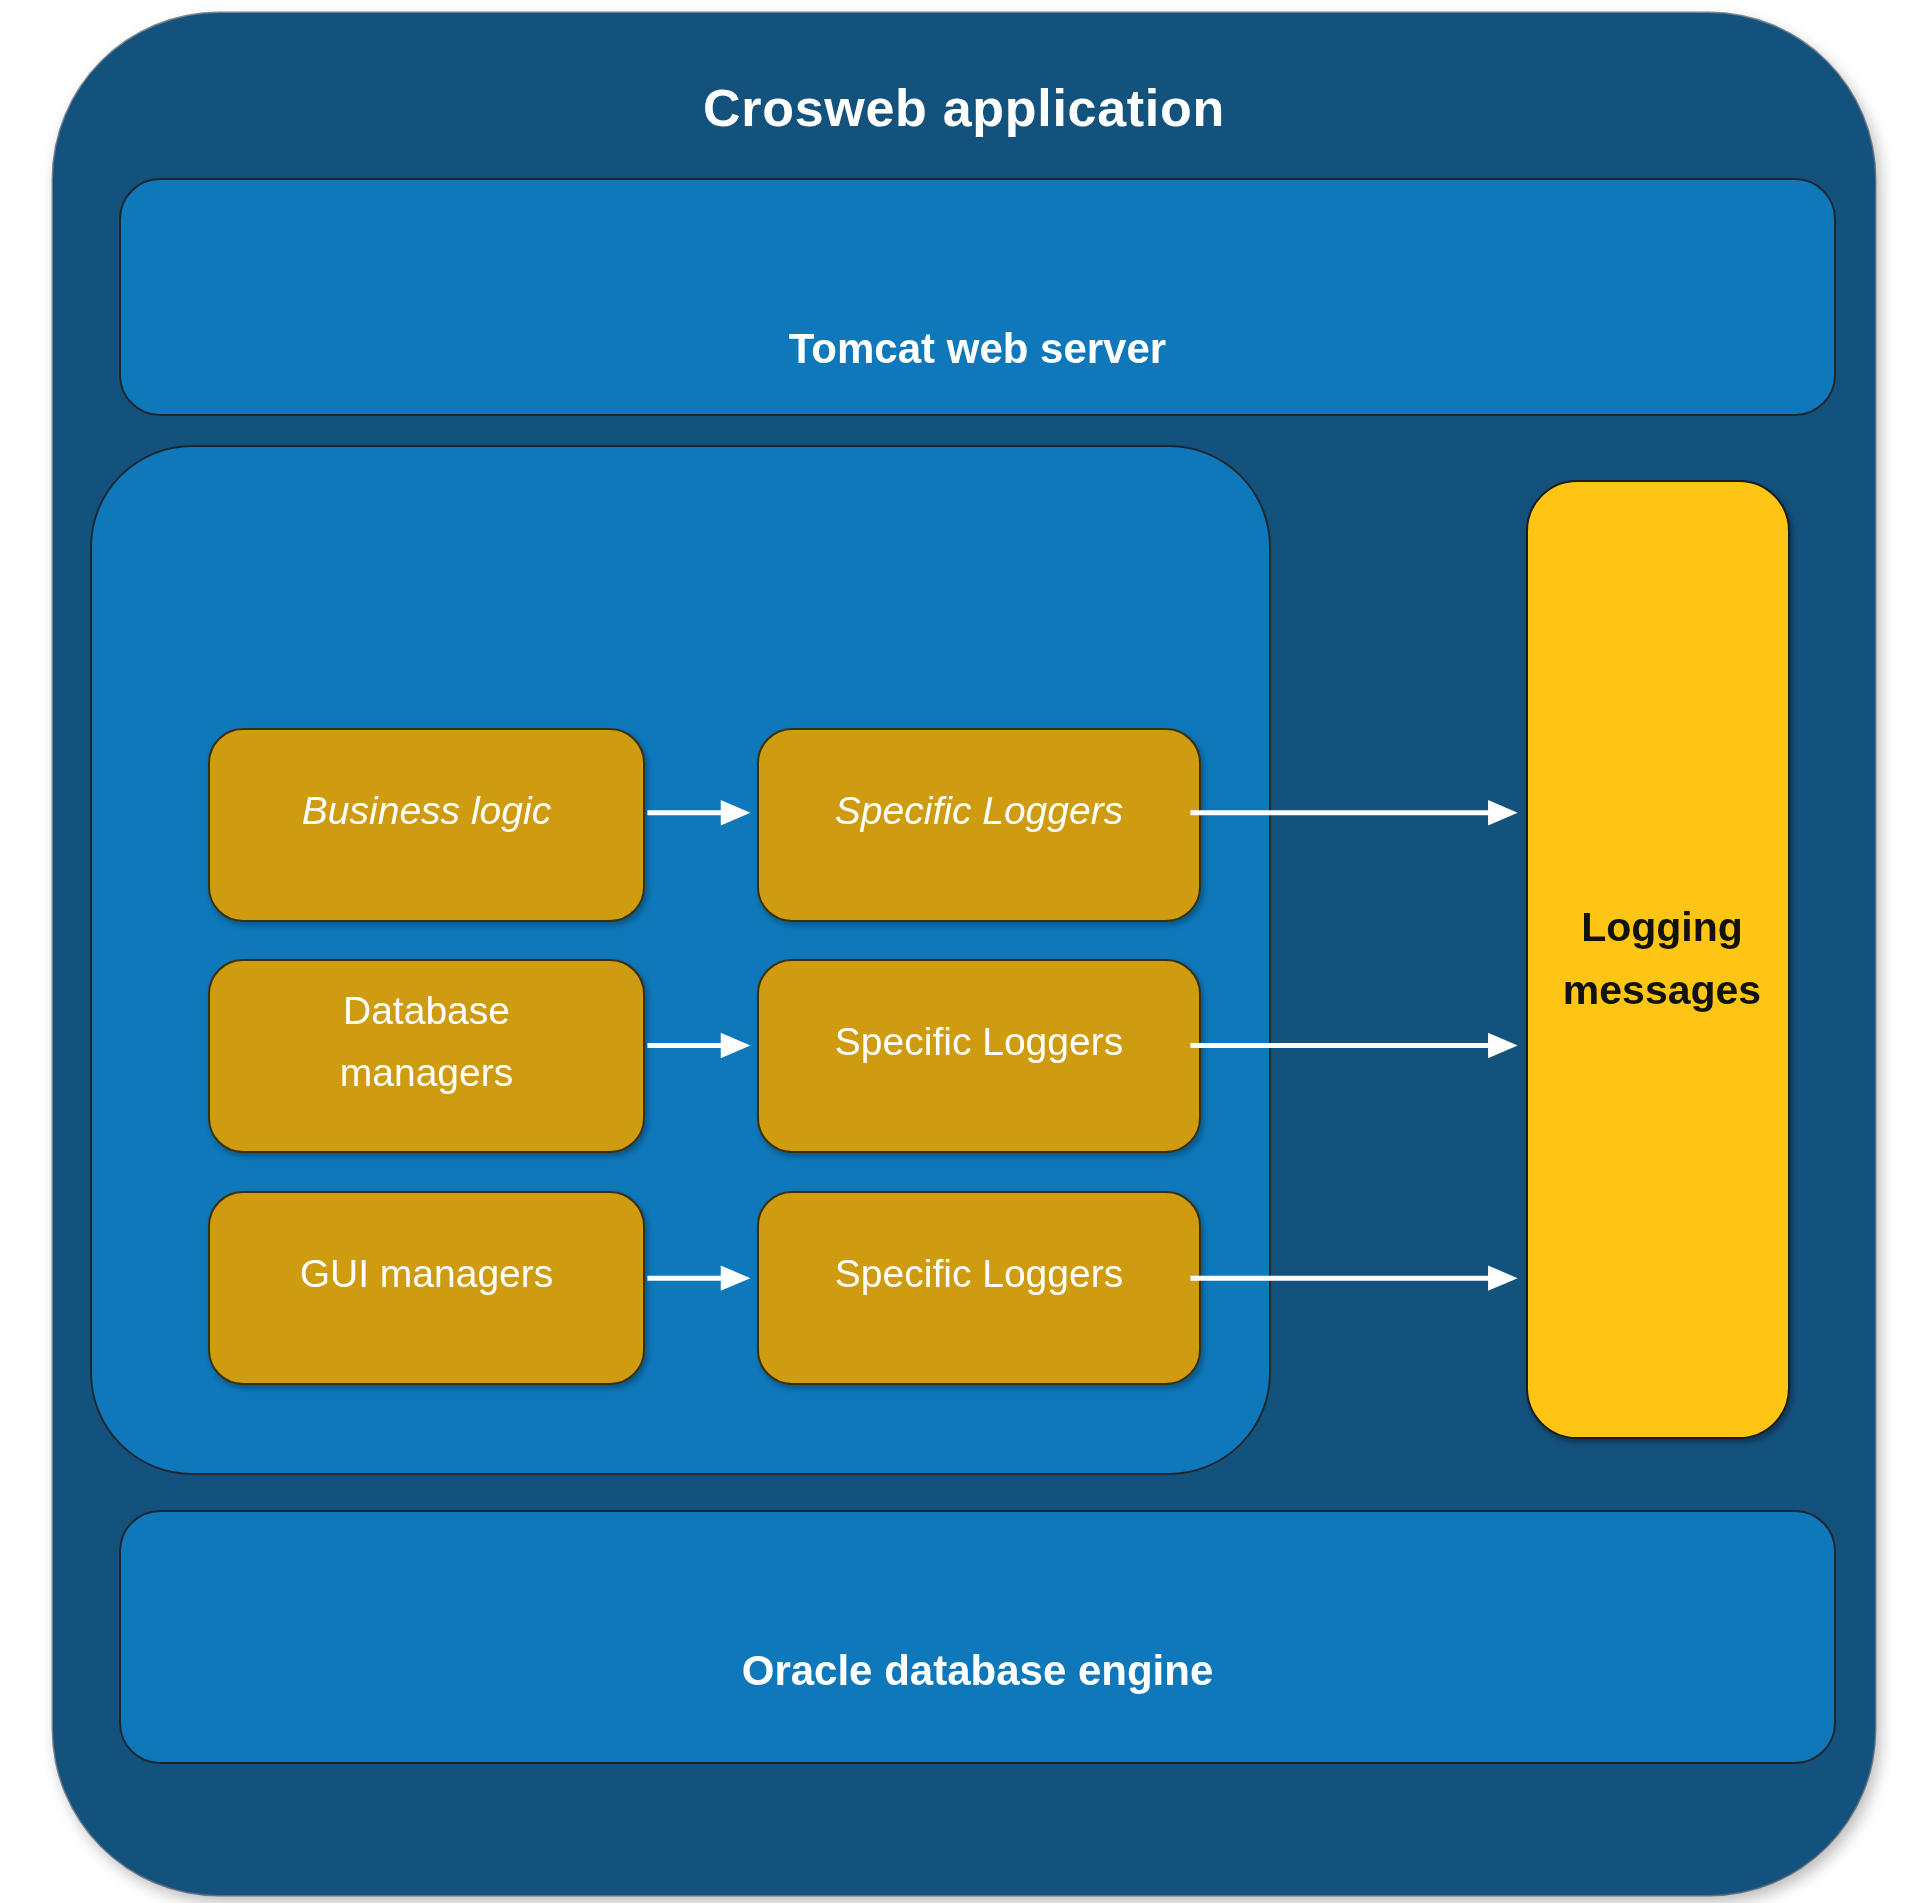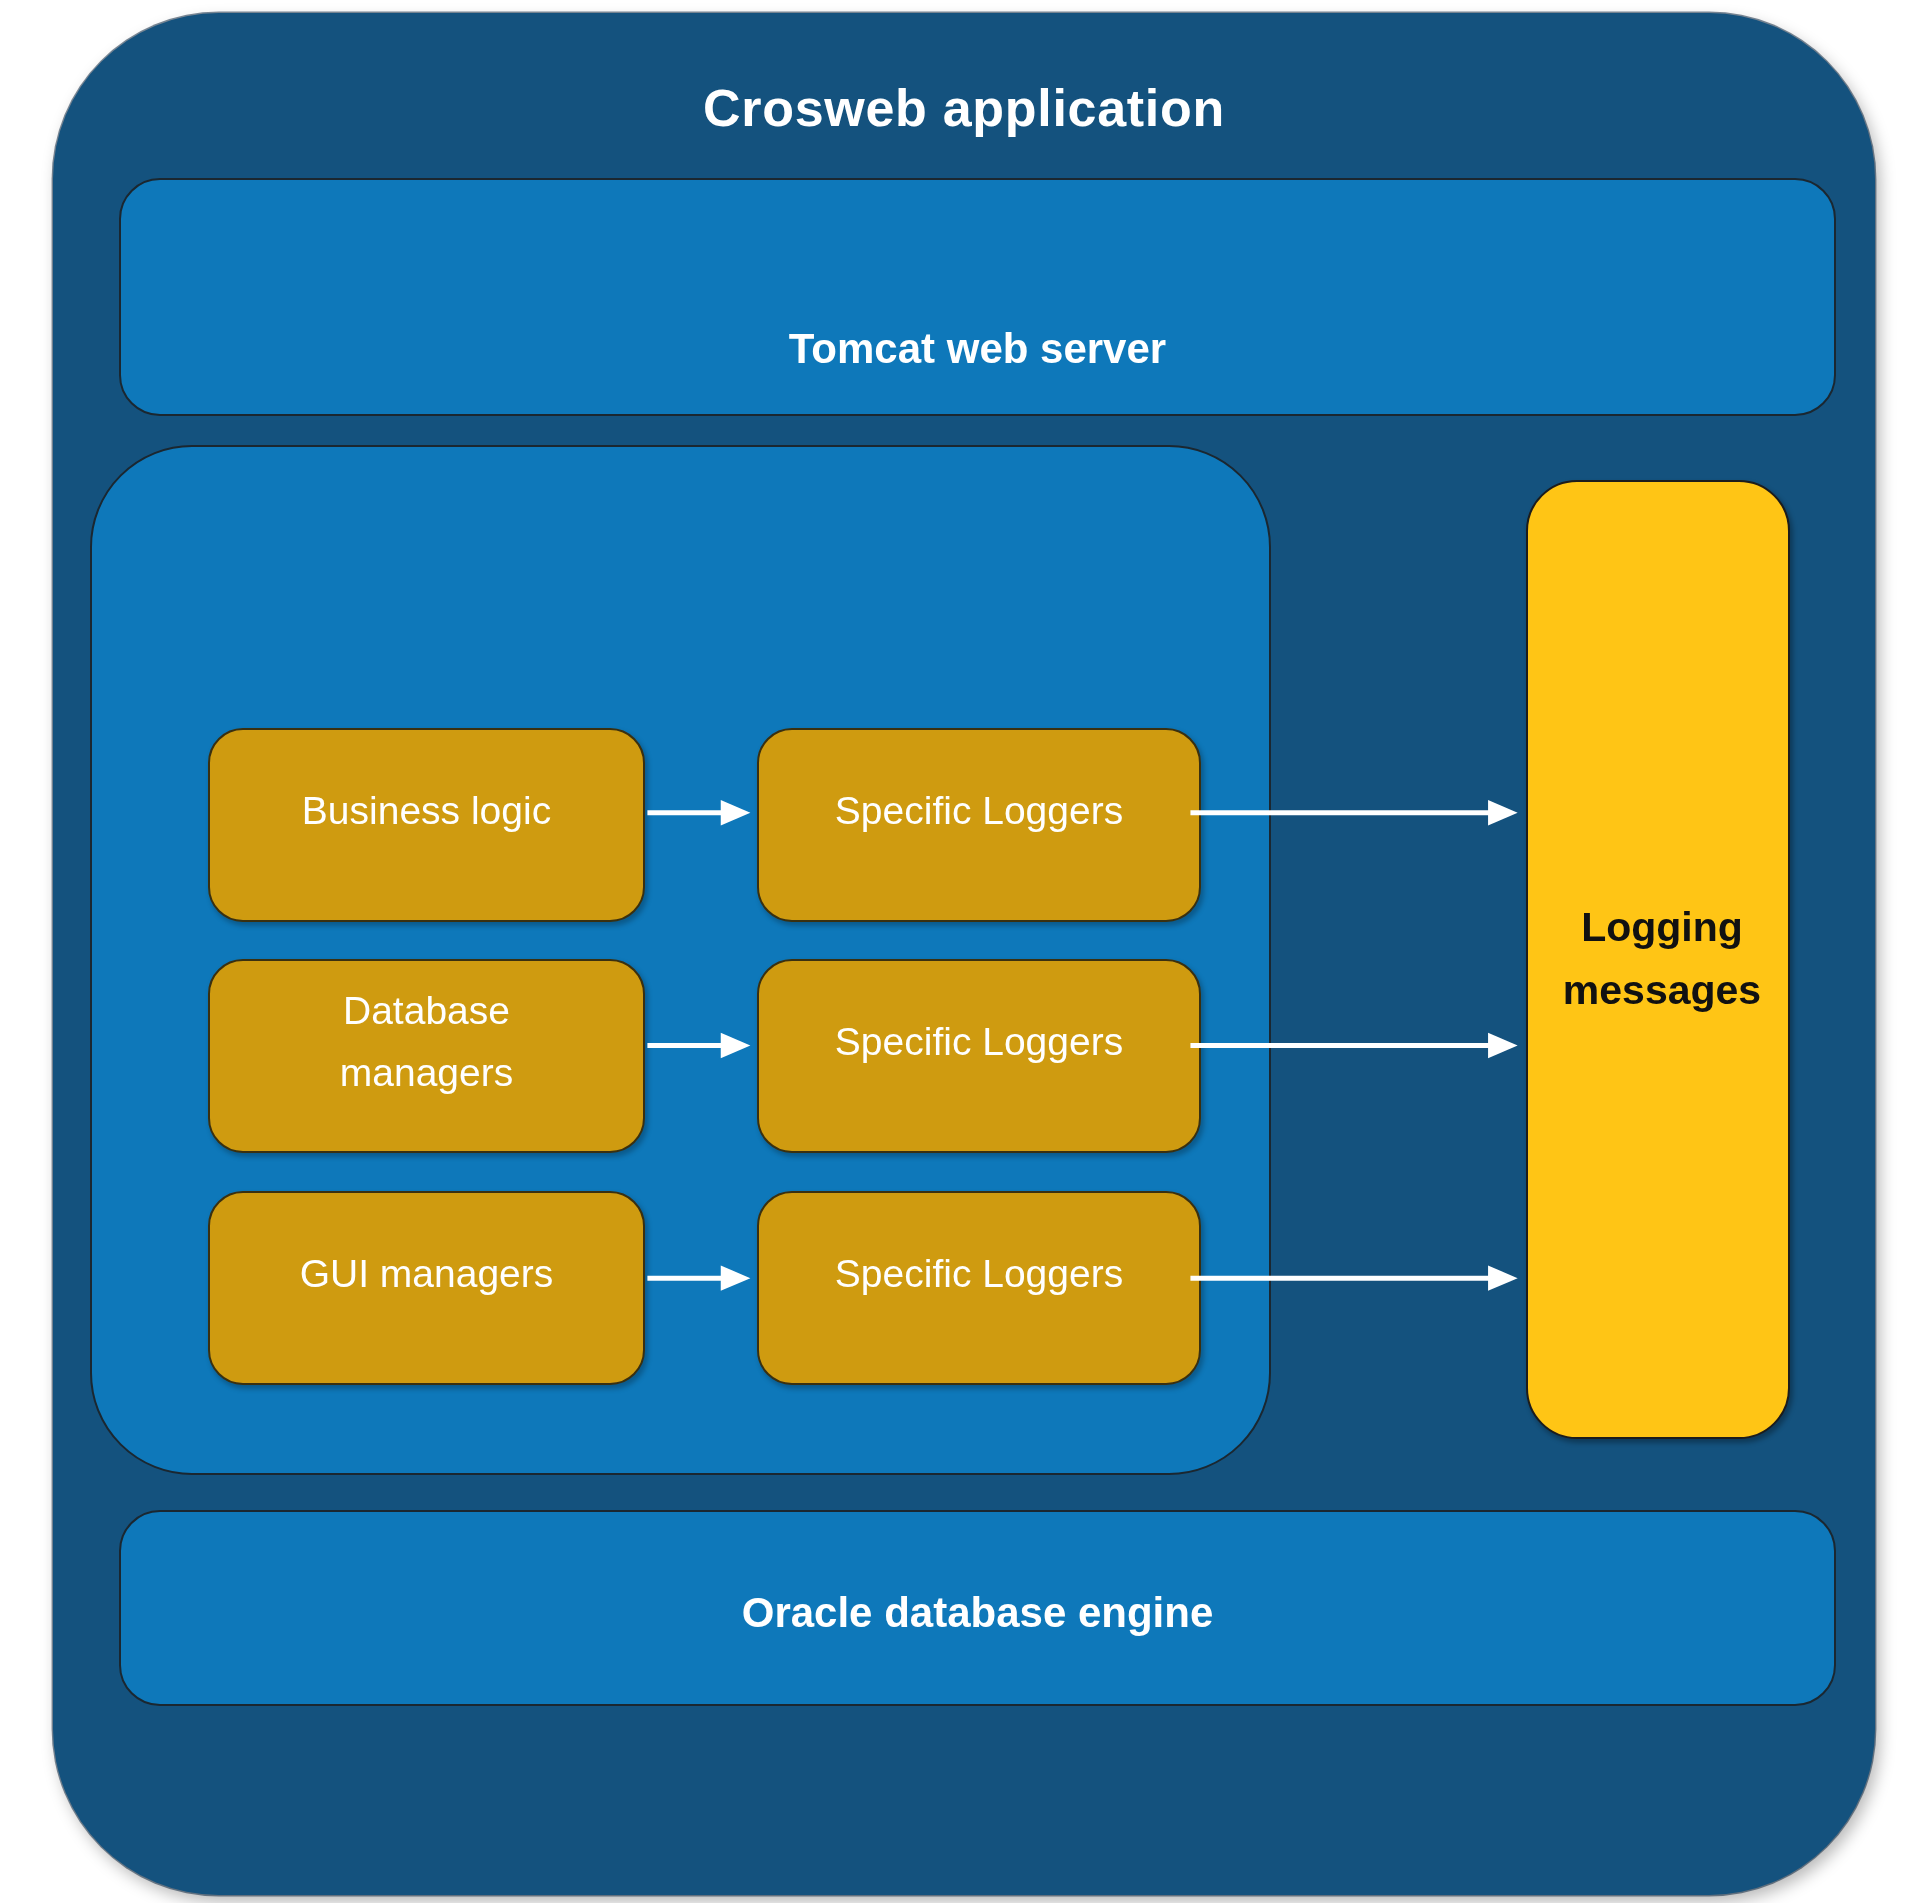--- a/index.html
+++ b/index.html
@@ -35,21 +35,21 @@
   }
   .bar{
     position:absolute;
     left:66px;width:1717px;
     background:var(--panel-bg);
     border:2.8px solid var(--panel-border);
     border-radius:41px;
     display:flex;align-items:flex-end;justify-content:center;
   }
   .bar.tomcat{top:165px;height:238px;}
-  .bar.oracle{top:1497px;height:196px;}
+  .bar.oracle{top:1497px;height:254px;}
   .bar-label{
     color:#FFFFFF;font-size:42px;font-weight:bold;
     padding-bottom:41px;
   }
   .bar.oracle .bar-label{padding-bottom:67px;}
   .modules{
     position:absolute;
     left:37px;top:432px;width:1181px;height:1030px;
     background:var(--panel-bg);
     border:2.8px solid var(--panel-border);
@@ -64,21 +64,21 @@
     position:absolute;
     height:194px;
     background:var(--gold-box-bg);
     border:2.8px solid var(--gold-border);
     border-radius:35px;
     display:flex;align-items:center;justify-content:center;
     box-shadow:2.1px 3.5px 5px rgba(0,0,0,.25);
   }
   .col-src{left:116px;width:437px;}
   .col-log{left:665px;width:444px;}
-  .row-1{top:281px;}
+  .row-1{top:281px;font-style:italic;}
   .row-2{top:512px;}
   .row-3{top:744px;}
   .gold-label{
     color:#FFFFFF;font-size:39px;font-weight:400;
     text-align:center;
     white-space:pre-line;
     line-height:1.6;
     padding-bottom:27px;
   }
   .logging{

